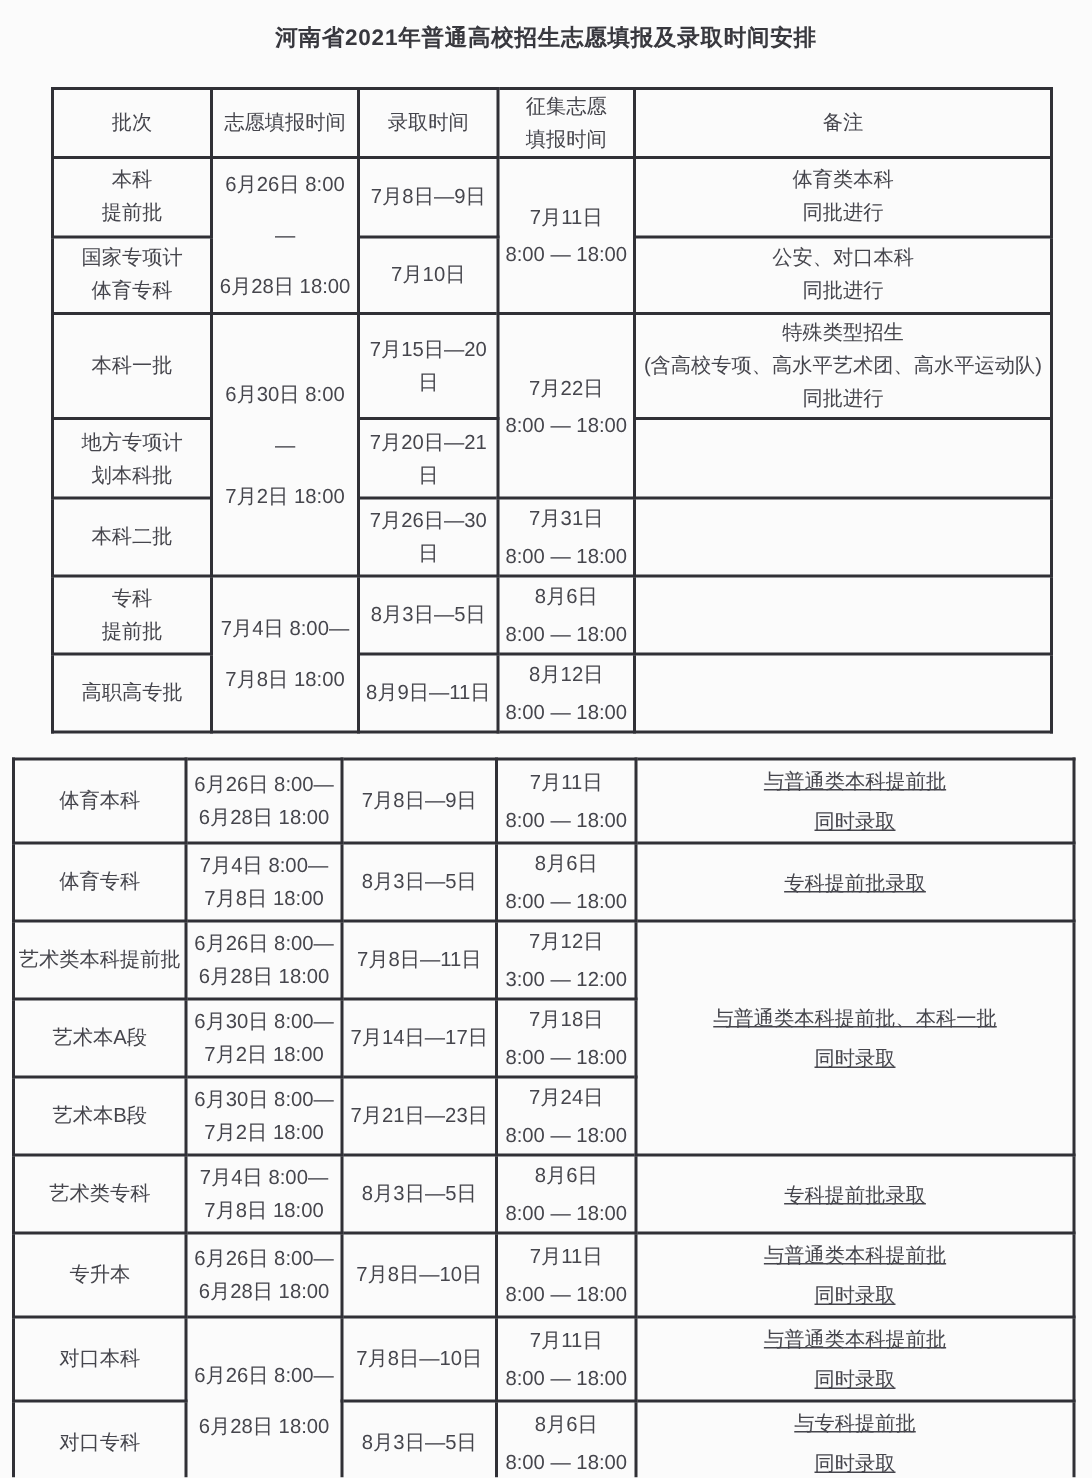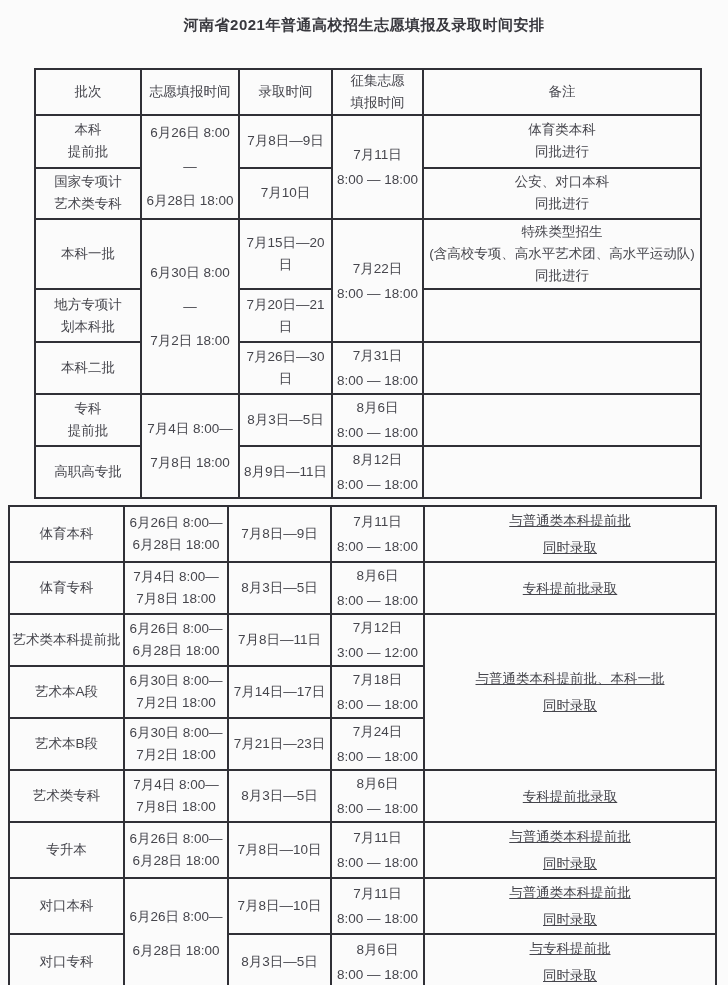--- a/index.html
+++ b/index.html
@@ -26,21 +26,21 @@
     font-weight: 700;
     color: #38383e;
     letter-spacing: 0.5px;
     margin: 0;
   }
   table {
     position: absolute;
     border-collapse: collapse;
     table-layout: fixed;
   }
-  #table1 { left: 34px; top: 68px;  width: 666px; }
+  #table1 { left: 34px; top: 58px;  width: 666px; }
   #table2 { left: 8px;  top: 505px; width: 707px; }
   th, td {
     border: 2px solid #303036;
     text-align: center;
     vertical-align: middle;
     font-size: 13.5px;
     font-weight: 400;
     color: #45454c;
     white-space: pre-line;
     padding: 0 2px;
@@ -88,21 +88,21 @@
       <td rowspan="2" class="spread">6月26日 8:00—
 6月28日 18:00</td>
       <td>7月8日—9日</td>
       <td rowspan="2" class="collect">7月11日
 8:00 — 18:00</td>
       <td>体育类本科
 同批进行</td>
     </tr>
     <tr class="h47">
       <td>国家专项计
-艺术类专科</td>
+体育专科</td>
       <td>7月10日</td>
       <td>公安、对口本科
 同批进行</td>
     </tr>
     <tr class="h70">
       <td>本科一批</td>
       <td rowspan="3" class="spread">6月30日 8:00—
 7月2日 18:00</td>
       <td>7月15日—20日</td>
       <td rowspan="2" class="collect">7月22日

